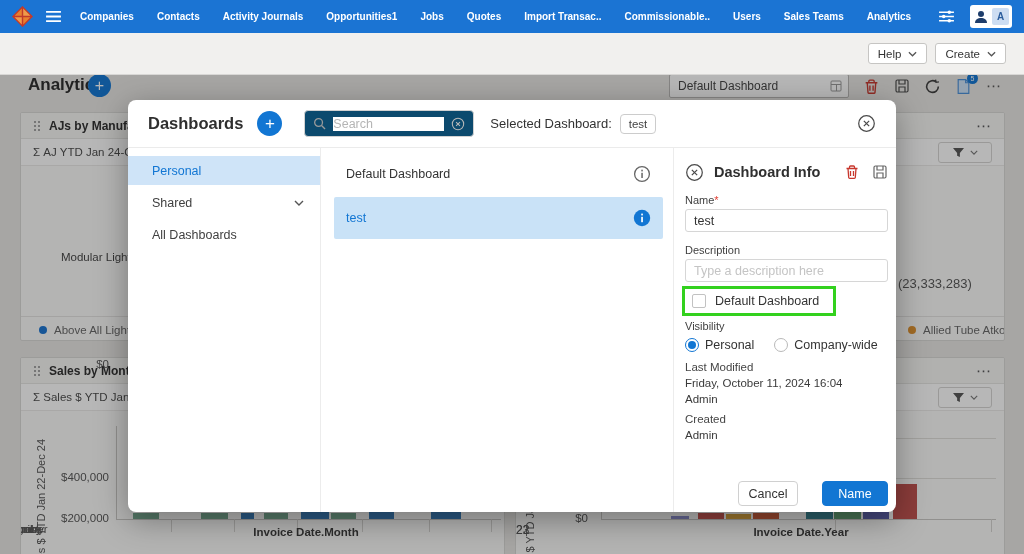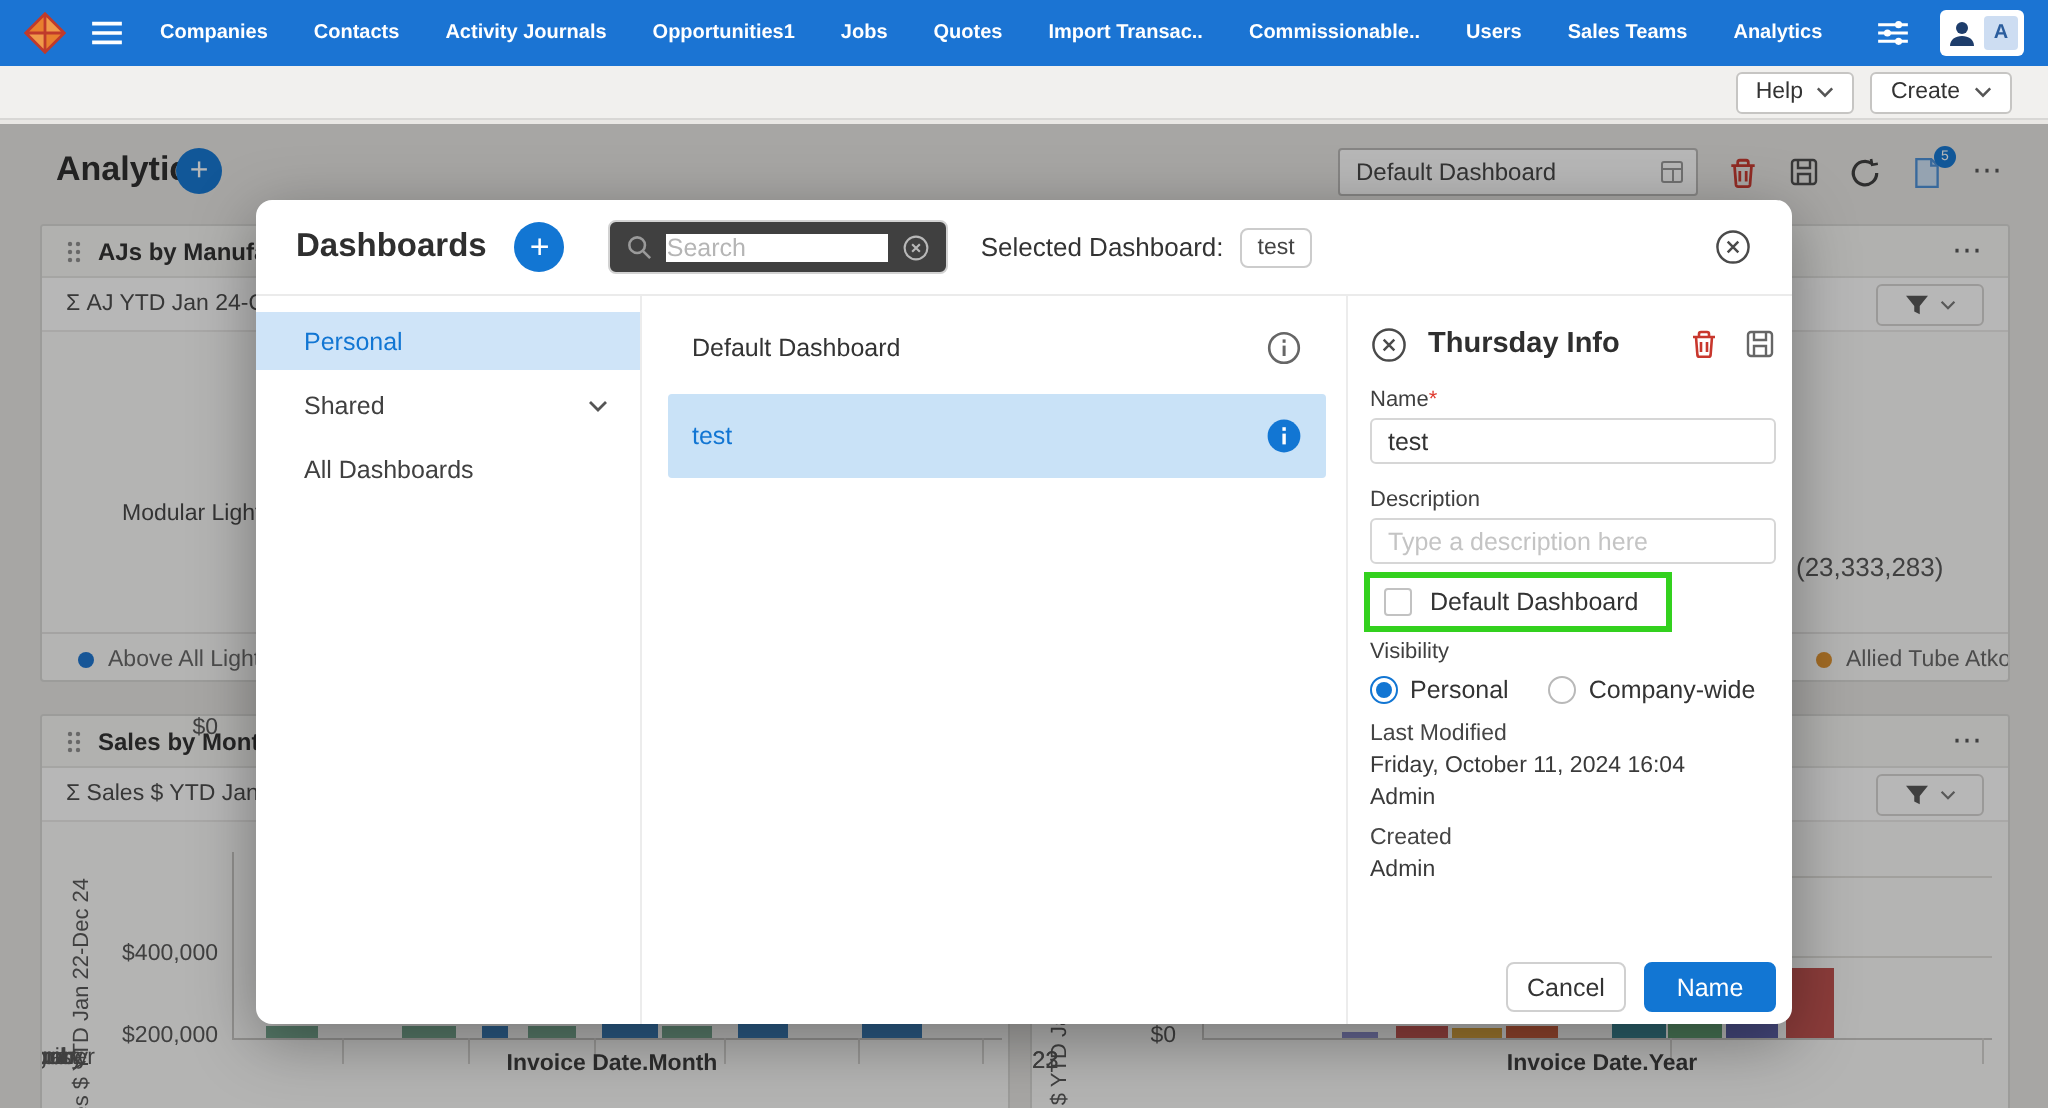--- a/index.html
+++ b/index.html
@@ -10,21 +10,21 @@
   .topnav{position:absolute;top:0;left:0;right:0;height:33px;background:#1b74d3;display:flex;align-items:center;padding:0 12px;z-index:200}
   .logo{width:21px;height:21px;flex:0 0 auto}
   .hamburger{margin-left:12px;flex:0 0 auto;display:flex}
   .nav-items{display:flex;gap:23px;margin-left:18px}
   .nav-item{color:#fff;font-size:10px;font-weight:700;white-space:nowrap;cursor:pointer}
   .nav-right{margin-left:auto;display:flex;align-items:center;gap:15px}
   .profile-box{background:#fff;border-radius:3px;height:23px;display:flex;align-items:center;padding:2px 3px;gap:3px}
   .avatar-tile{width:17px;height:17px;background:#cdddf2;color:#2b5d9d;font-size:10px;font-weight:700;display:flex;align-items:center;justify-content:center;border-radius:2px}
 
   
-  .subbar{position:absolute;top:33px;left:0;right:0;height:27px;background:#f1f0ee;border-bottom:1px solid #d8d7d5;display:flex;justify-content:flex-end;align-items:center;gap:8px;padding:0 18px;z-index:200}
+  .subbar{position:absolute;top:33px;left:0;right:0;height:42px;background:#f1f0ee;border-bottom:1px solid #d8d7d5;display:flex;justify-content:flex-end;align-items:center;gap:8px;padding:0 18px;z-index:200}
   .btn-dd{background:#fff;border:1px solid #c6c5c3;border-radius:3px;height:21px;padding:0 9px;font-size:11.5px;color:#333;display:flex;align-items:center;gap:7px;cursor:pointer}
 
   
   .content{position:absolute;top:62px;left:0;right:0;bottom:0;background:#e9e7e4}
   .page-title{position:absolute;left:28px;top:13px;font-size:17px;font-weight:700;color:#2a2a2a}
   .plus-circle{width:23px;height:23px;border-radius:50%;background:#1276d3;color:#fff;font-size:16px;font-weight:400;display:flex;align-items:center;justify-content:center;cursor:pointer}
   .title-plus{position:absolute;left:88px;top:12px}
   .hdr-controls{position:absolute;right:22px;top:12px;display:flex;align-items:center;gap:14px}
   .dash-input{width:180px;height:24px;background:#fff;border:1px solid #b9b8b6;border-radius:2px;display:flex;align-items:center;padding:0 6px 0 8px}
   .dash-input input{border:0;outline:0;flex:1;font-size:12px;color:#444;font-family:"Liberation Sans",sans-serif;background:transparent;min-width:0}
@@ -76,21 +76,21 @@
   .c4 .xlab:nth-of-type(2){left:375px}
 
   
   .dim{position:absolute;inset:0;background:rgba(15,15,15,.30);z-index:50}
 
   
   .modal{position:absolute;left:128px;top:100px;width:768px;height:412px;background:#fff;border-radius:8px;box-shadow:0 8px 32px rgba(0,0,0,.35);z-index:100;display:flex;flex-direction:column}
   .modal-header{height:48px;flex:0 0 auto;display:flex;align-items:center;padding:0 20px;border-bottom:1px solid #ebebeb}
   .modal-title{font-size:16.5px;font-weight:700;color:#2f2f2f}
   .modal-header .plus-circle{width:25px;height:25px;margin-left:14px;font-size:17px}
-  .search-box{margin-left:22px;width:170px;height:27px;border:1px solid #d2d2d2;border-radius:4px;display:flex;align-items:center;padding:0 8px;gap:7px;background:#404040}
+  .search-box{margin-left:22px;width:170px;height:27px;border:1px solid #d2d2d2;border-radius:4px;display:flex;align-items:center;padding:0 8px;gap:7px;background:#0c4a6e}
   .search-box input{border:0;outline:0;flex:1;font-size:12.5px;color:#444;min-width:0;font-family:"Liberation Sans",sans-serif}
   .search-box input::placeholder{color:#b5b5b5}
   .sel-label{margin-left:16px;font-size:13px;font-weight:400;color:#333;white-space:nowrap}
   .chip{margin-left:8px;border:1px solid #ccc;border-radius:4px;padding:3px 8px;font-size:11.5px;color:#444}
   .modal-close{margin-left:auto;cursor:pointer;display:flex}
   .modal-body{flex:1;display:flex;min-height:0;position:relative}
   .col-left{width:193px;flex:0 0 auto;border-right:1px solid #ececec;padding-top:8px}
   .left-item{height:29px;display:flex;align-items:center;padding:0 16px 0 24px;font-size:12.5px;color:#404040;margin-bottom:3px;cursor:pointer}
   .left-item.active{background:#cfe4f8;color:#1276d3}
   .left-item .chev{margin-left:auto;display:flex}
@@ -113,21 +113,21 @@
   .cb-label{font-size:12.5px;color:#333;white-space:nowrap}
   .lbl-vis{margin-top:4px}
   .radio-row{display:flex;align-items:center;gap:20px;margin-top:5px;height:16px}
   .radio-opt{display:flex;align-items:center;gap:6px;cursor:pointer}
   .radio{width:14px;height:14px;border-radius:50%;border:1.5px solid #b9b9b9;position:relative;flex:0 0 auto}
   .radio.sel{border-color:#1276d3}
   .radio.sel::after{content:"";position:absolute;inset:2px;background:#1276d3;border-radius:50%}
   .radio-label{font-size:12.5px;color:#333}
   .meta-label{font-size:11.5px;color:#454545;margin-top:8px}
   .meta-val{font-size:11.5px;color:#3a3a3a;margin-top:4px}
-  .modal-footer{position:absolute;bottom:6px;right:8px;display:flex;gap:9px;z-index:5}
+  .modal-footer{position:absolute;bottom:6px;right:8px;display:flex;gap:24px;z-index:5}
   .btn{height:25px;border-radius:4px;font-size:12.5px;display:flex;align-items:center;justify-content:center;cursor:pointer;font-family:"Liberation Sans",sans-serif}
   .btn-cancel{width:60px;background:#fff;border:1px solid #d0d0d0;color:#333}
   .btn-open{width:66px;background:#1276d3;border:1px solid #1276d3;color:#fff}
 </style>
 </head>
 <body>
 
 <div class="screen">
 
   <nav class="topnav">
@@ -445,21 +445,21 @@
       </div>
 
       <div class="col-right">
         <div class="info-header">
           <span style="display:flex">
             <svg viewBox="0 0 20 20" width="19" height="19" fill="none" stroke="#4a4a4a" stroke-width="1.3">
                 <circle cx="10" cy="10" r="8.2"></circle>
                 <path d="M7.2 7.2l5.6 5.6M12.8 7.2l-5.6 5.6"></path>
               </svg>
           </span>
-          <span class="info-title">Thursday Info</span>
+          <span class="info-title">Dashboard Info</span>
           <span class="tools">
             <span style="display:flex">
               <svg viewBox="0 0 16 16" width="16" height="16" fill="none" stroke="#c8372d" stroke-width="1.3">
                   <path d="M2.5 4.5h11M5.5 4.5V3a1 1 0 0 1 1-1h3a1 1 0 0 1 1 1v1.5M4 4.5l.7 9a1 1 0 0 0 1 .9h4.6a1 1 0 0 0 1-.9l.7-9z"></path>
                   <path d="M6.5 7v5M9.5 7v5"></path>
                 </svg>
             </span>
             <span style="display:flex">
               <svg viewBox="0 0 16 16" width="16" height="16" fill="none" stroke="#666" stroke-width="1.2">
                   <rect x="2" y="2" width="12" height="12" rx="1.5"></rect>

